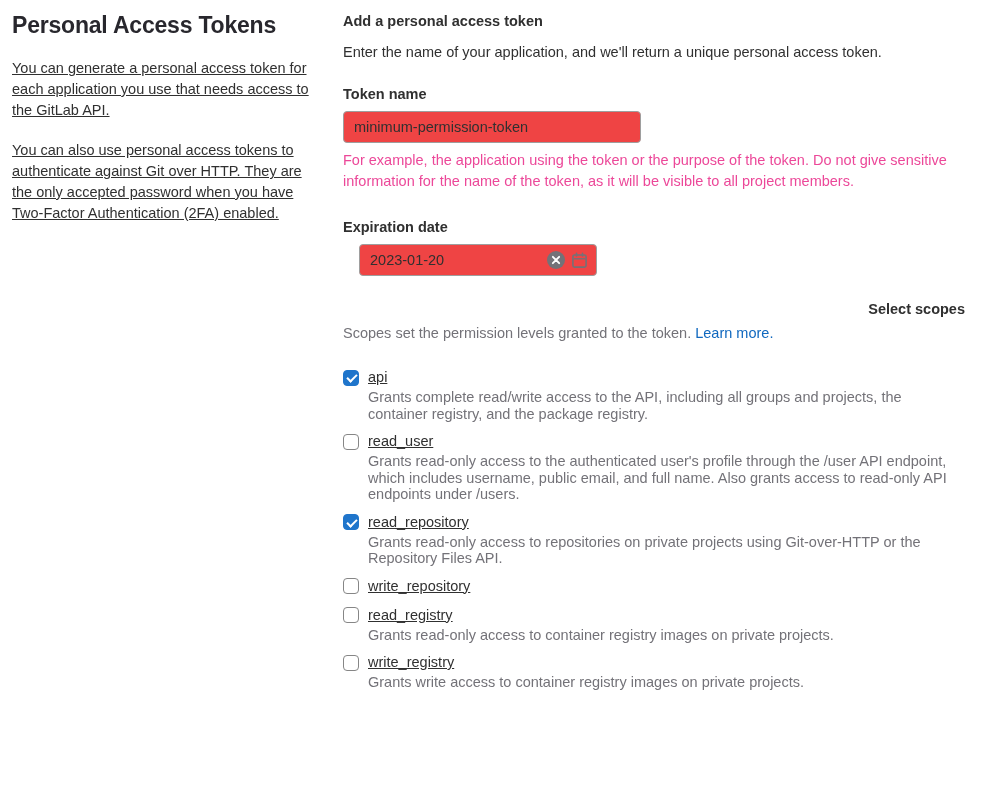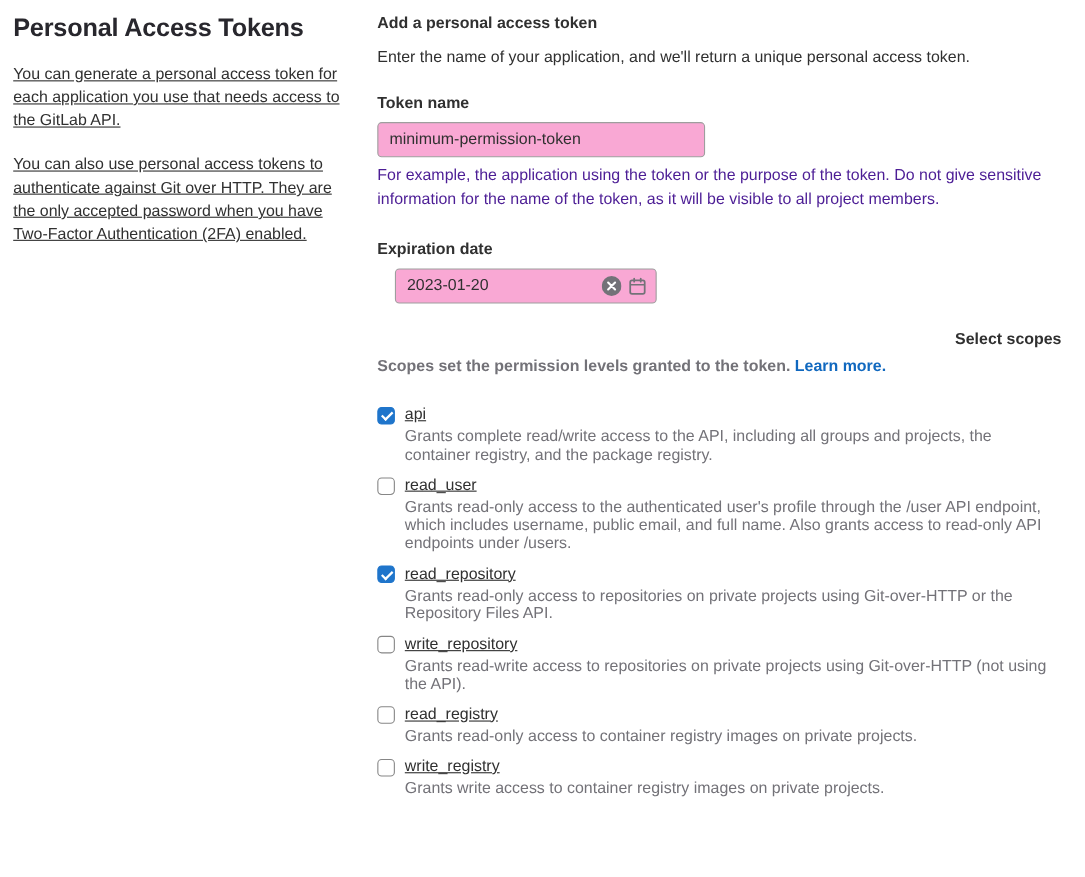--- a/index.html
+++ b/index.html
@@ -50,30 +50,30 @@
   .field-label {
     display: block;
     font-weight: bold;
     margin: 0 0 8px 0;
     line-height: 18px;
   }
   .text-input {
     height: 32px;
     border: 1px solid #9e9e9e;
     border-radius: 4px;
-    background: #f9a8d4;
+    background: #ef4444;
     padding: 0 10px;
     font-family: "Liberation Sans", sans-serif;
     font-size: 14.5px;
     color: #303030;
     outline: none;
   }
   .token-input { width: 298px; }
   .field-help {
-    color: #4c1d95;
+    color: #ec4899;
     line-height: 21px;
     margin: 7px 0 0 0;
   }
   .expiration-group { margin-top: 26px; }
   .date-wrap {
     position: relative;
     width: 238px;
     margin-left: 16px;
   }
   .date-input { width: 100%; padding-right: 62px; }
@@ -91,21 +91,20 @@
     border: none;
     padding: 0;
   }
   .clear-btn { right: 32px; }
   .calendar-btn { right: 9px; }
   .scopes-group { margin-top: 24px; }
   .scopes-help {
     margin: 0;
     color: #737278;
     line-height: 19px;
-    font-weight: bold;
   }
   .learn-more {
     color: #1068bf;
     text-decoration: none;
     cursor: pointer;
   }
   .scope-list { margin-top: 25px; }
   .scope-row { margin-bottom: 10px; }
   .scope-head {
     display: flex;
@@ -218,21 +217,20 @@
             <span class="scope-name">read_repository</span>
           </div>
           <div class="scope-desc">Grants read-only access to repositories on private projects using Git-over-HTTP or the Repository Files API.</div>
         </div>
 
         <div class="scope-row">
           <div class="scope-head">
             <span class="checkbox"></span>
             <span class="scope-name">write_repository</span>
           </div>
-          <div class="scope-desc">Grants read-write access to repositories on private projects using Git-over-HTTP (not using the API).</div>
         </div>
 
         <div class="scope-row">
           <div class="scope-head">
             <span class="checkbox"></span>
             <span class="scope-name">read_registry</span>
           </div>
           <div class="scope-desc">Grants read-only access to container registry images on private projects.</div>
         </div>
 

